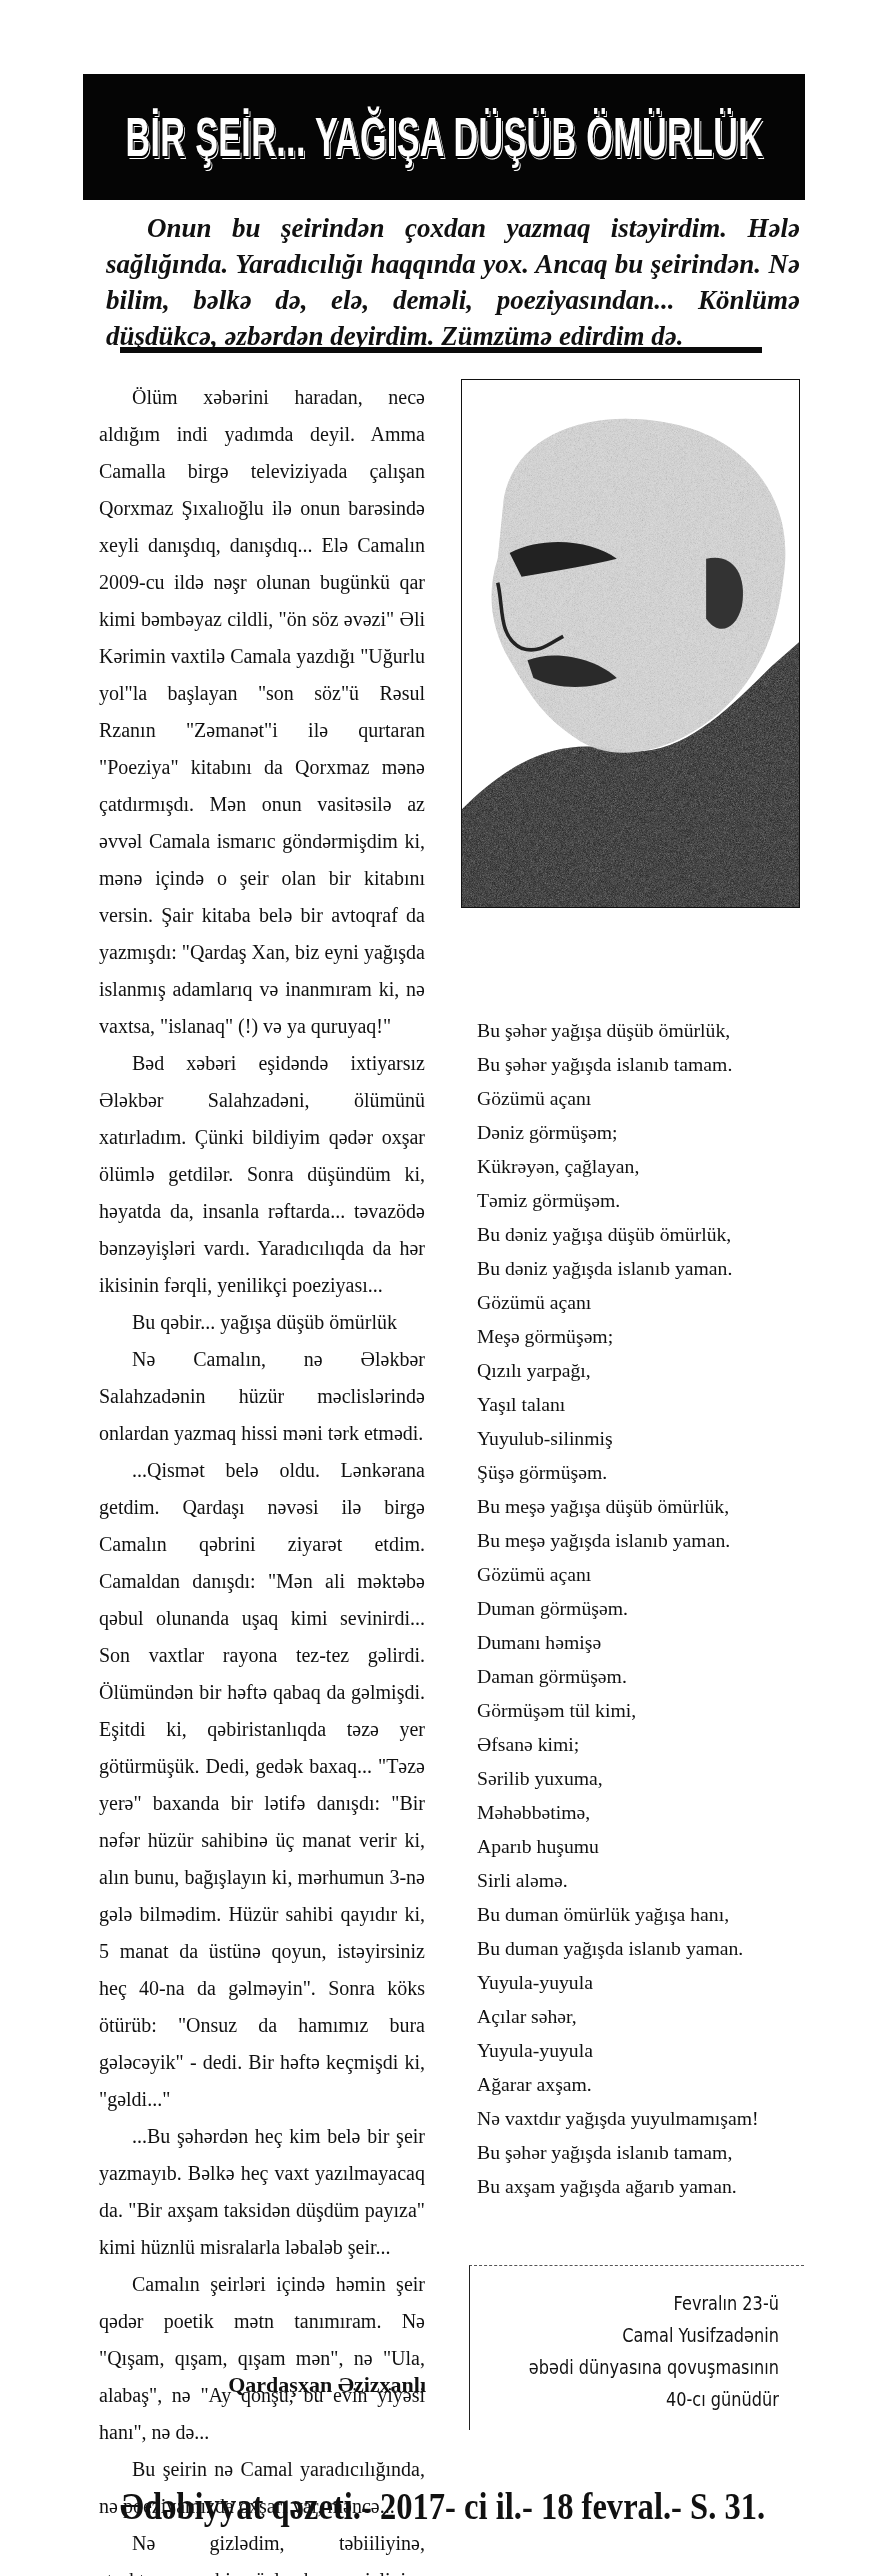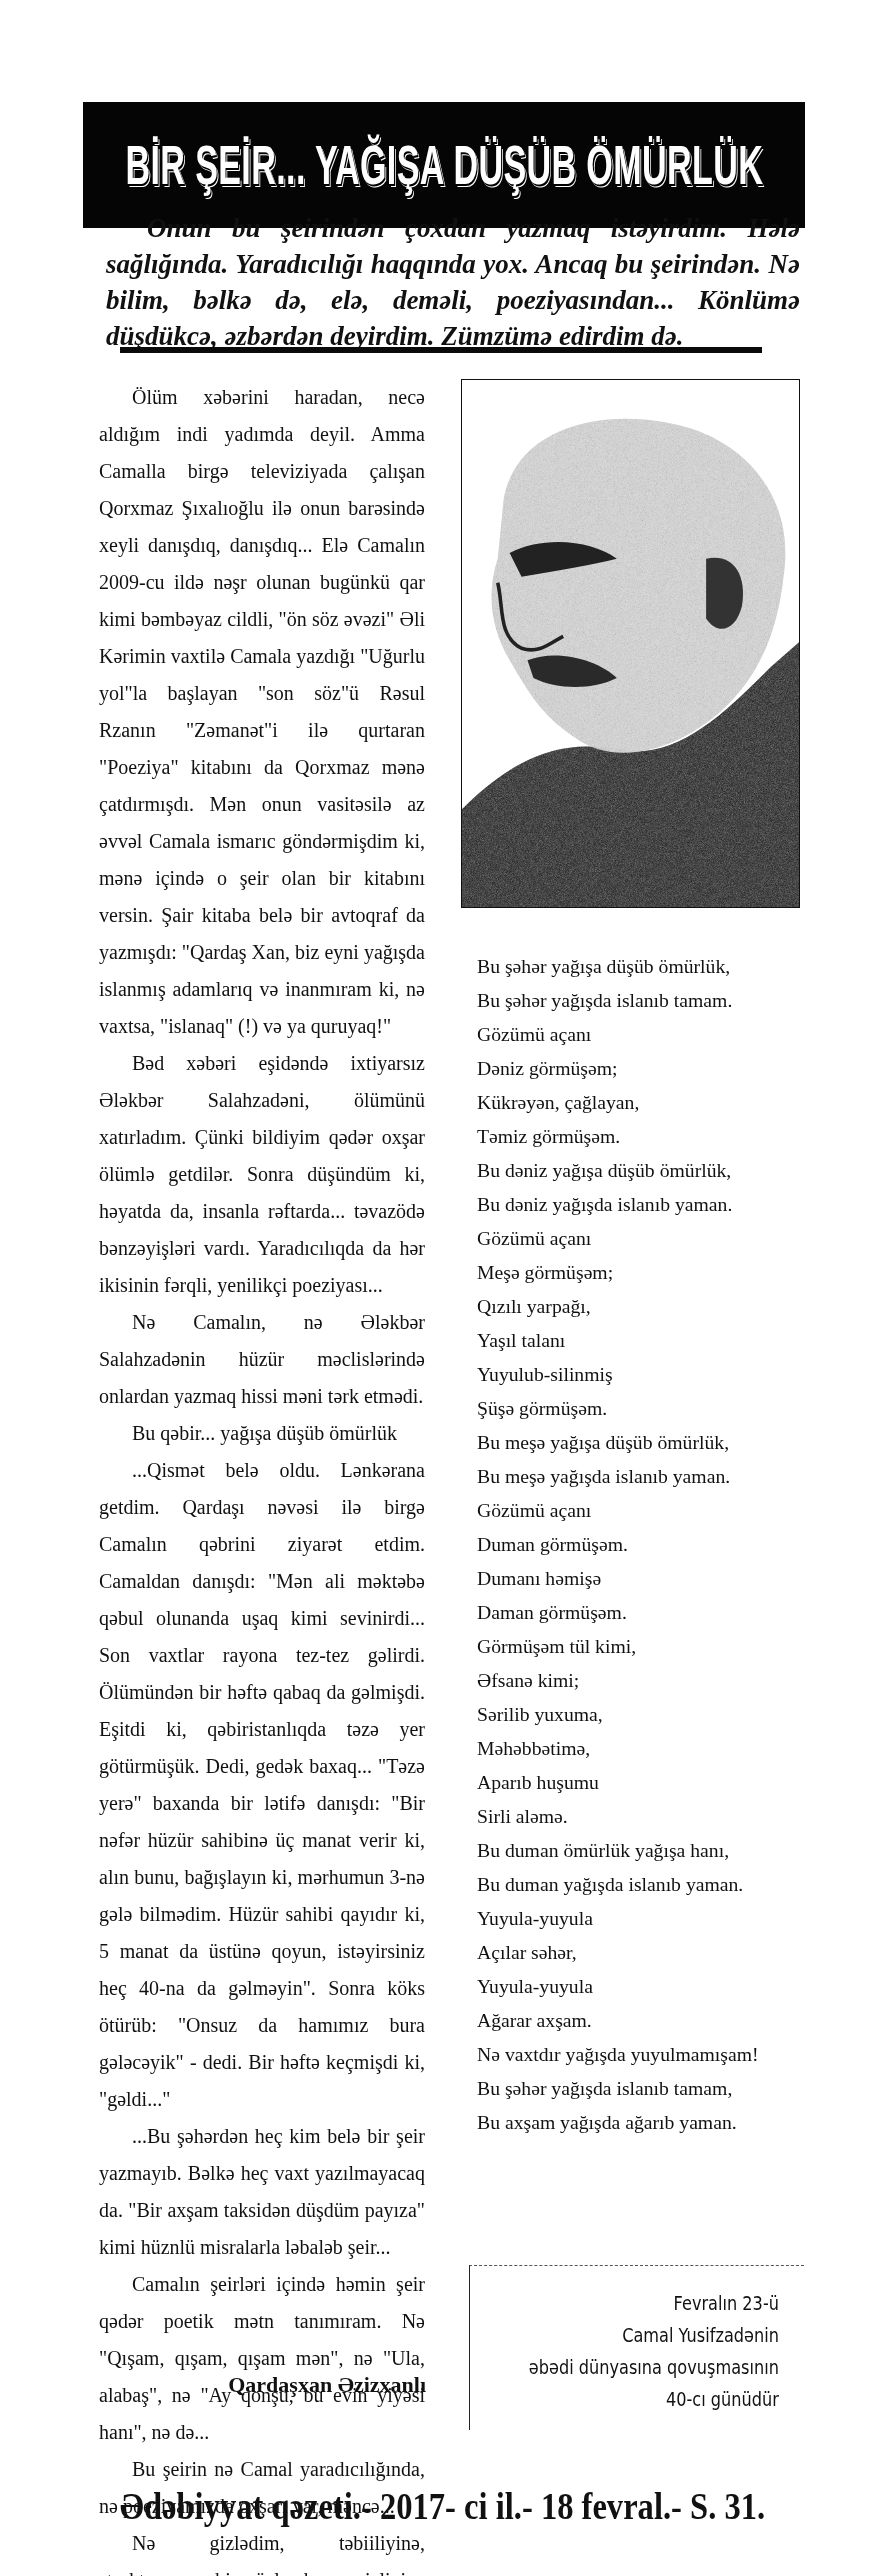--- a/index.html
+++ b/index.html
@@ -1,36 +1,36 @@
 <!DOCTYPE html>
 <html style="font-size:9.5px"><head>
 <meta charset="utf-8">
 <style>
   html, body { margin:0; padding:0; background:#ffffff; }
   body { width:885px; height:2576px; position:relative; overflow:hidden;
          font-family:"Liberation Serif", serif; color:#111; }
   .banner { position:absolute; left:83px; top:74px; width:722px; height:126px;
-            background:#050505; display:flex; align-items:center; justify-content:center;margin-top:28px; }
+            background:#050505; display:flex; align-items:center; justify-content:center; }
   .banner-title { font-family:"Liberation Sans", sans-serif; font-weight:bold;
             font-size:55px; letter-spacing:0.6px; color:#fff; transform:scaleX(0.62);
             white-space:nowrap; text-shadow:1.8px 1.8px 0 #000, 3px 3px 0 #fff;
             -webkit-text-stroke:1.2px #000; paint-order:stroke fill; }
   .intro { position:absolute; left:106px; top:210px; width:694px;
            font-family:"Liberation Serif", serif; font-style:italic; font-weight:bold;
            font-size:27px; line-height:36px; text-align:justify; text-indent:41px; }
   .rule { position:absolute; left:120px; top:347px; width:642px; height:6px; background:#0a0a0a; }
   .leftcol { position:absolute; left:99px; top:379px; width:326px;
              font-size:20px; line-height:37px; text-align:justify; }
   .leftcol p { margin:0; text-indent:33px; }
   .author { position:absolute; left:191px; top:2372px; width:235px; text-align:right;
             font-weight:bold; font-size:22px; }
   .photo { position:absolute; left:461px; top:379px; width:337px; height:527px;
            border:1.2px solid #111; overflow:hidden; background:#fff; }
   .photo svg { display:block; width:100%; height:100%; }
-  .poem { position:absolute; left:477px; top:949px; width:369px;
+  .poem { position:absolute; left:477px; top:1013px; width:369px;
           font-size:19.7px; line-height:34px; }
   .poem div { white-space:nowrap; }
   .memorial { position:absolute; left:469px; top:2265px; width:334px; height:164px;
               border-left:1.2px solid #222; border-top:0.6px dashed #555;
               font-family:"DejaVu Sans", sans-serif; text-align:right; }
   .memorial .m-line { font-size:19px; line-height:32px; transform:scaleX(0.85); }
   .memorial .m-line:first-child { margin-top:21.4px; }
   .footer { position:absolute; left:0; top:2485px; width:885px; text-align:center;
             font-family:"Liberation Serif", serif; font-weight:bold; font-size:37px;
             letter-spacing:0; transform:scaleX(0.88); transform-origin:center; white-space:nowrap; }
@@ -42,22 +42,22 @@
   <div class="banner-title">BİR ŞEİR... YAĞIŞA DÜŞÜB ÖMÜRLÜK</div>
 </div>
 
 <div class="intro">Onun bu şeirindən çoxdan yazmaq istəyirdim. Hələ sağlığında. Yaradıcılığı haqqında yox. Ancaq bu şeirindən. Nə bilim, bəlkə də, elə, deməli, poeziyasından... Könlümə düşdükcə, əzbərdən deyirdim. Zümzümə edirdim də.</div>
 
 <div class="rule"></div>
 
 <div class="leftcol">
   <p>Ölüm xəbərini haradan, necə aldığım indi yadımda deyil. Amma Camalla birgə televiziyada çalışan Qorxmaz Şıxalıoğlu ilə onun barəsində xeyli danışdıq, danışdıq... Elə Camalın 2009-cu ildə nəşr olunan bugünkü qar kimi bəmbəyaz cildli, "ön söz əvəzi" Əli Kərimin vaxtilə Camala yazdığı "Uğurlu yol"la başlayan "son söz"ü Rəsul Rzanın "Zəmanət"i ilə qurtaran "Poeziya" kitabını da Qorxmaz mənə çatdırmışdı. Mən onun vasitəsilə az əvvəl Camala ismarıc göndərmişdim ki, mənə içində o şeir olan bir kitabını versin. Şair kitaba belə bir avtoqraf da yazmışdı: "Qardaş Xan, biz eyni yağışda islanmış adamlarıq və inanmıram ki, nə vaxtsa, "islanaq" (!) və ya quruyaq!"</p>
   <p>Bəd xəbəri eşidəndə ixtiyarsız Ələkbər Salahzadəni, ölümünü xatırladım. Çünki bildiyim qədər oxşar ölümlə getdilər. Sonra düşündüm ki, həyatda da, insanla rəftarda... təvazödə bənzəyişləri vardı. Yaradıcılıqda da hər ikisinin fərqli, yenilikçi poeziyası...</p>
+  <p>Bu qəbir... yağışa düşüb ömürlük</p>
   <p>Nə Camalın, nə Ələkbər Salahzadənin hüzür məclislərində onlardan yazmaq hissi məni tərk etmədi.</p>
-  <p>Bu qəbir... yağışa düşüb ömürlük</p>
   <p>...Qismət belə oldu. Lənkərana getdim. Qardaşı nəvəsi ilə birgə Camalın qəbrini ziyarət etdim. Camaldan danışdı: "Mən ali məktəbə qəbul olunanda uşaq kimi sevinirdi... Son vaxtlar rayona tez-tez gəlirdi. Ölümündən bir həftə qabaq da gəlmişdi. Eşitdi ki, qəbiristanlıqda təzə yer götürmüşük. Dedi, gedək baxaq... "Təzə yerə" baxanda bir lətifə danışdı: "Bir nəfər hüzür sahibinə üç manat verir ki, alın bunu, bağışlayın ki, mərhumun 3-nə gələ bilmədim. Hüzür sahibi qayıdır ki, 5 manat da üstünə qoyun, istəyirsiniz heç 40-na da gəlməyin". Sonra köks ötürüb: "Onsuz da hamımız bura gələcəyik" - dedi. Bir həftə keçmişdi ki, "gəldi..."</p>
   <p>...Bu şəhərdən heç kim belə bir şeir yazmayıb. Bəlkə heç vaxt yazılmayacaq da. "Bir axşam taksidən düşdüm payıza" kimi hüznlü misralarla ləbaləb şeir...</p>
   <p>Camalın şeirləri içində həmin şeir qədər poetik mətn tanımıram. Nə "Qışam, qışam, qışam mən", nə "Ula, alabaş", nə "Ay qonşu, bu evin yiyəsi hanı", nə də...</p>
   <p>Bu şeirin nə Camal yaradıcılığında, nə poeziyamızda oxşarı var, məncə...</p>
   <p>Nə gizlədim, təbiiliyinə, strukturuna... bir sözlə, bənzərsizliyinə görə ilk məhəbbət qədər mənə sevimli gələn bu şeirə elə vurulmuşam ki, az qalır "əbədiyyət nəğməsidir sanki" deyəm.</p>
 </div>
 
 <div class="author">Qardaşxan Əzizxanlı</div>
 
 <div class="photo">

